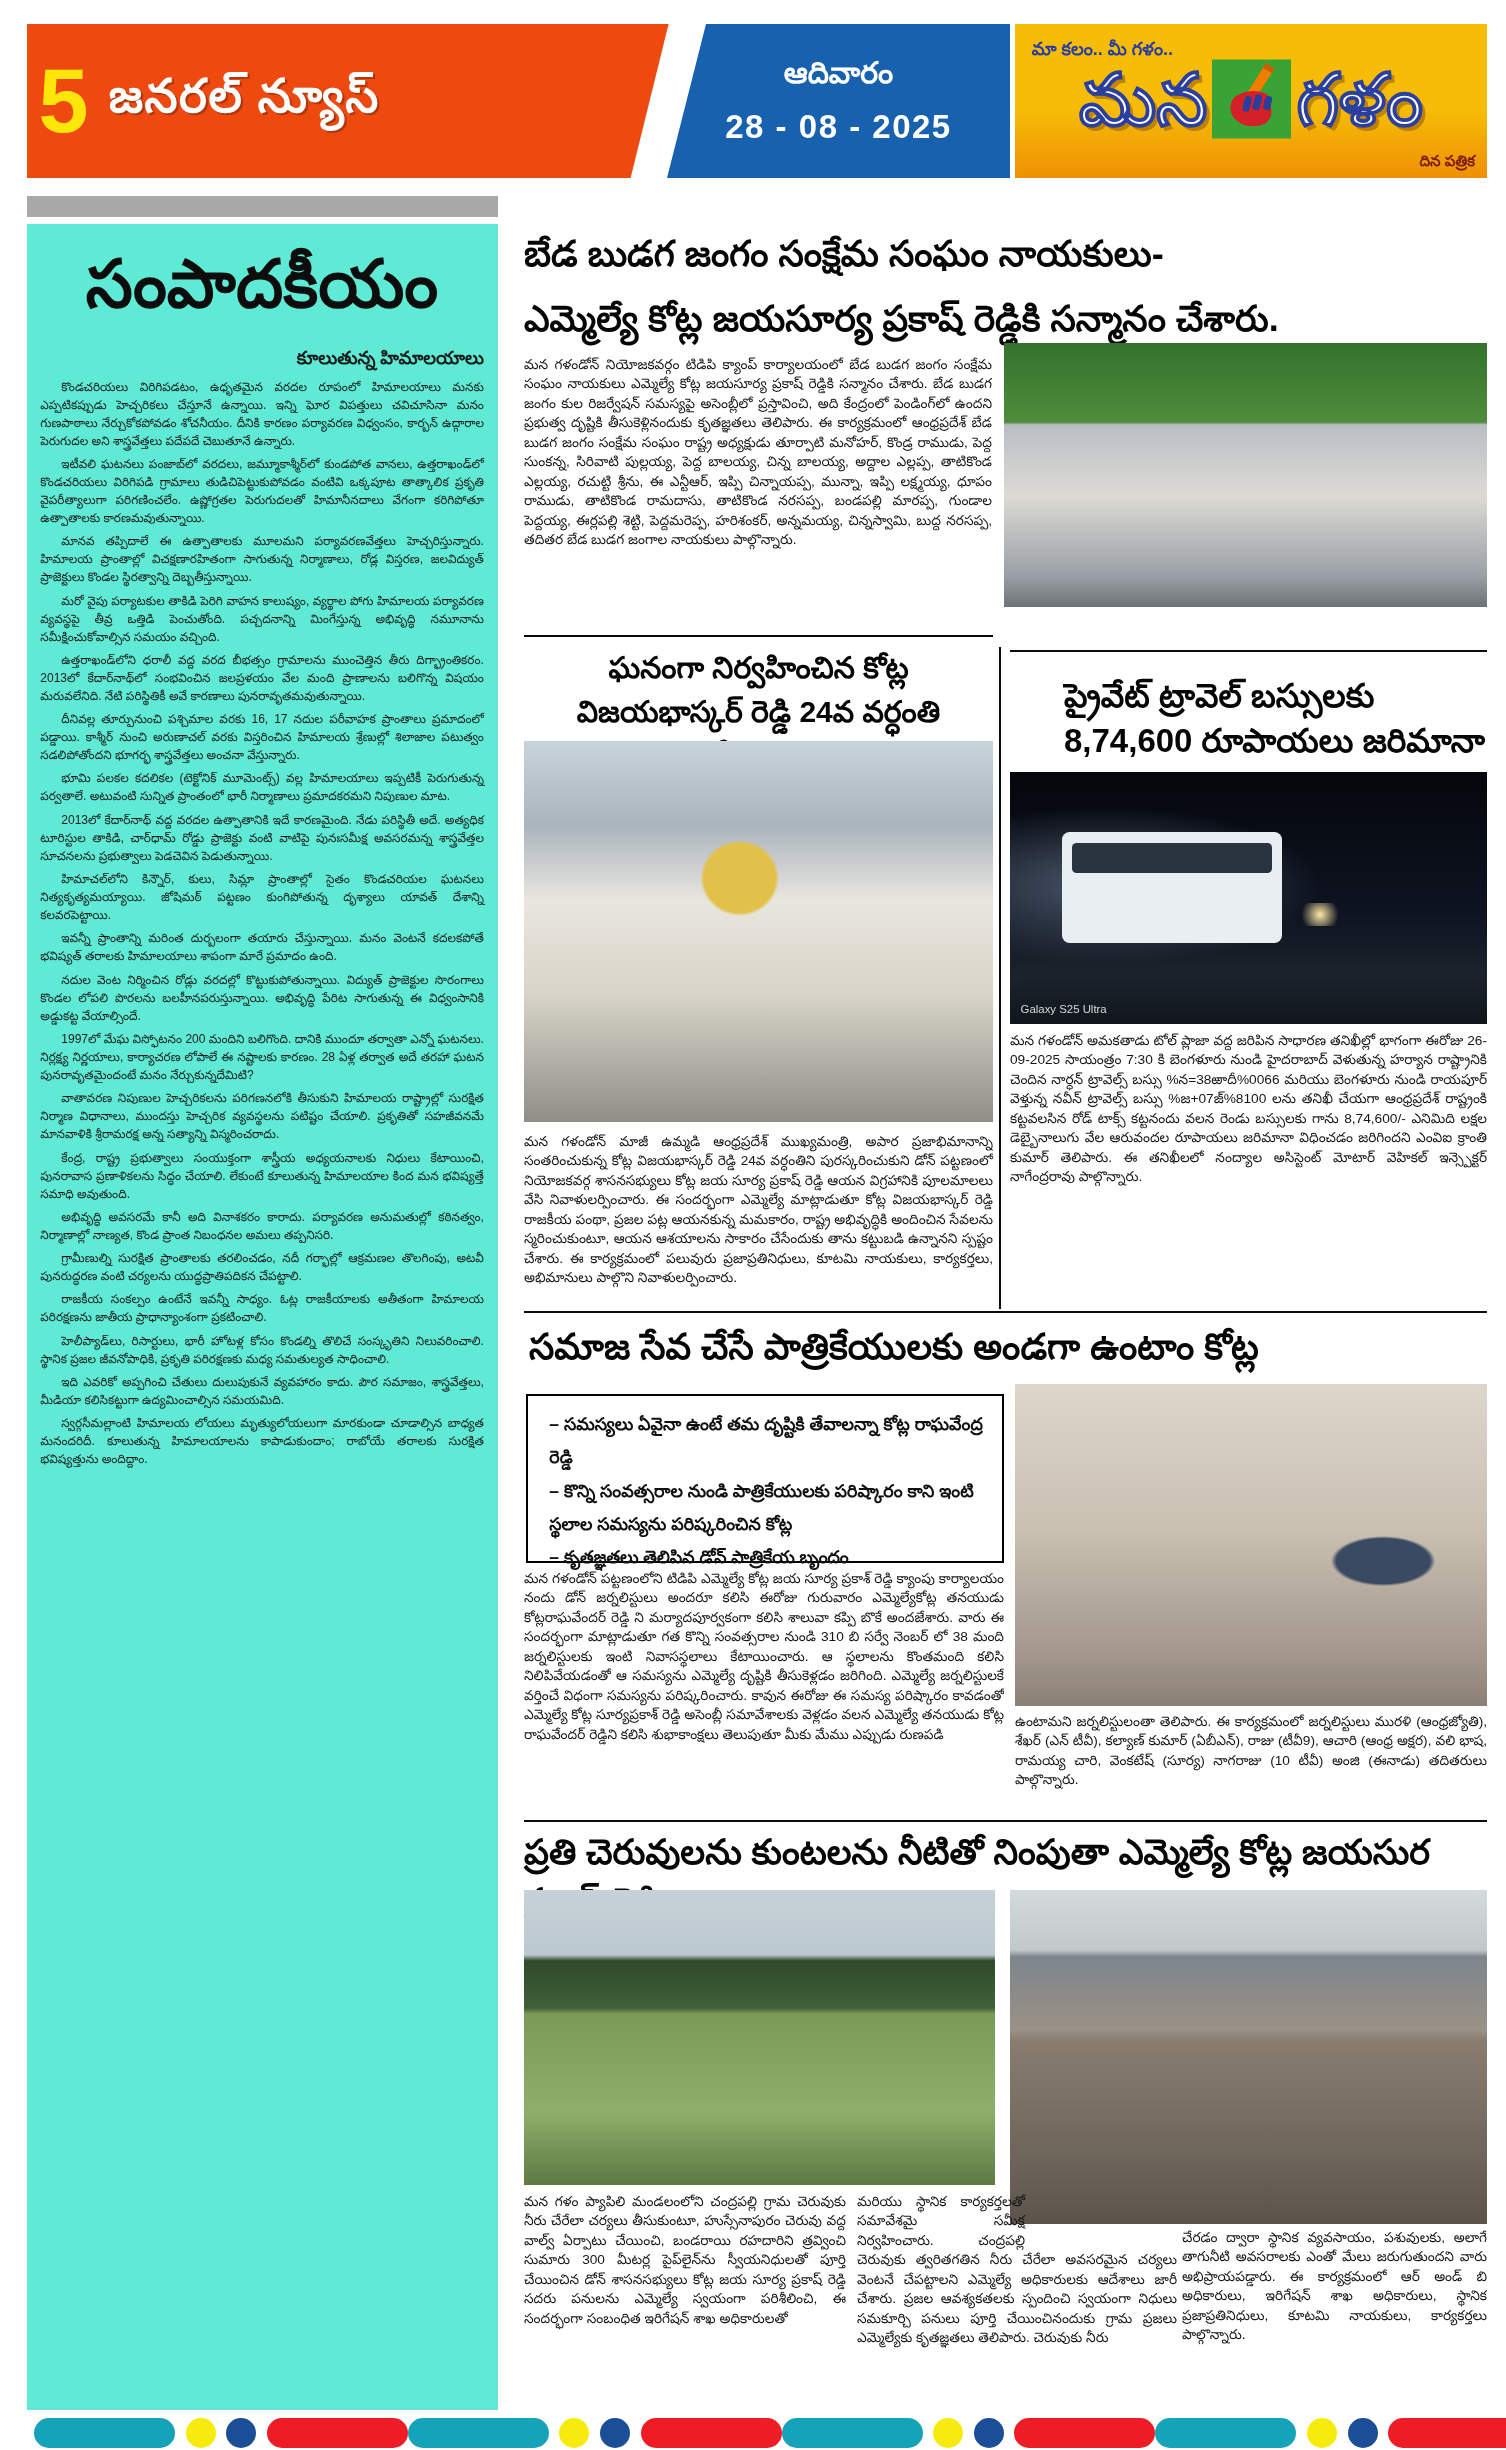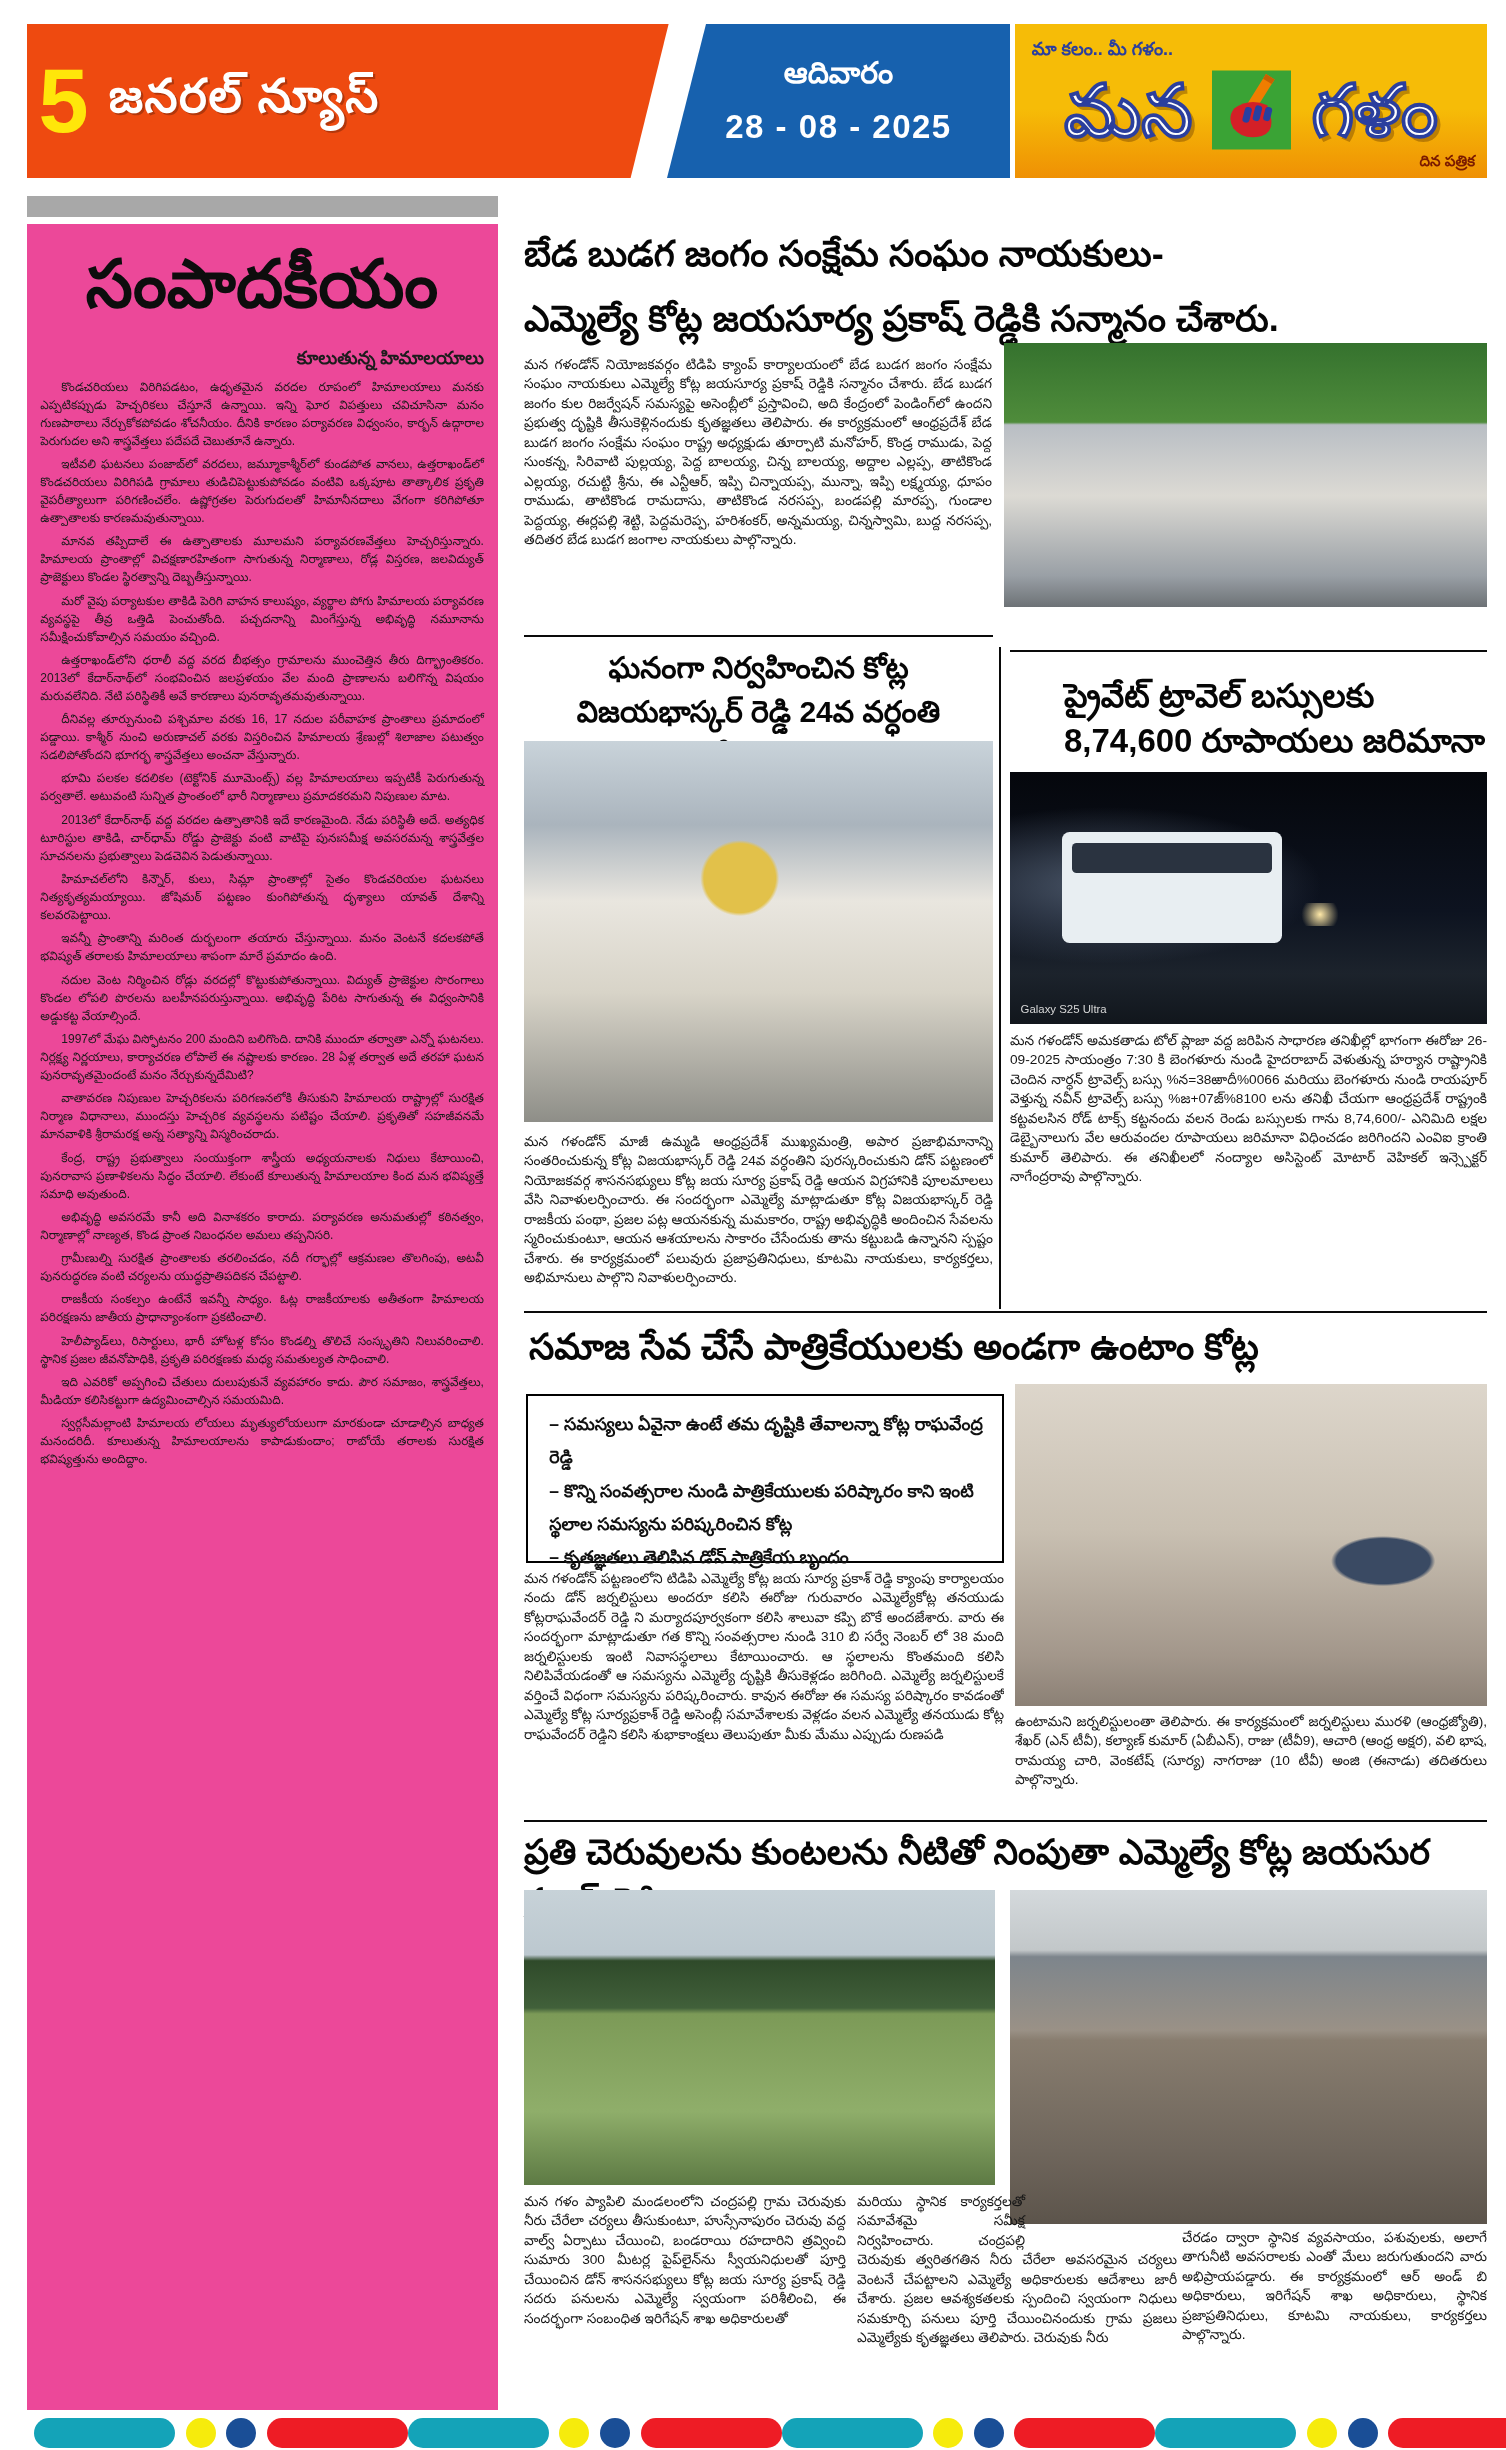--- a/index.html
+++ b/index.html
@@ -24,31 +24,31 @@
     display:flex;flex-direction:column;align-items:center;justify-content:center;gap:10.6px;
   }
   .hdr-day{font-size:30px;font-weight:700;color:#ffffff;}
   .hdr-date{font-size:33px;font-weight:800;color:#ffffff;letter-spacing:1.5px;}
   .hdr-logo{
     left:1015px;top:24px;width:472px;height:154px;
     background:linear-gradient(180deg,#f6bc07 0%,#f6bc07 55%,#ef9004 100%);
     overflow:hidden;
   }
   .tagline{position:absolute;left:16.7px;top:15px;font-size:18px;font-weight:800;color:#2b3f9e;}
-  .masthead{position:absolute;left:0;right:0;top:44px;display:flex;align-items:center;justify-content:center;gap:20px;text-align:center;}
+  .masthead{position:absolute;left:0;right:0;top:33px;display:flex;align-items:center;justify-content:center;gap:5px;text-align:center;}
   .masthead .word{
     font-size:73px;font-weight:800;color:#fdfdfd;line-height:1;
     -webkit-text-stroke:1.5px #2b3f9e;text-shadow:3.8px 3.8px 0 rgba(120,70,0,.45);
   }
   .fist-box{width:79px;height:84px;flex:0 0 auto;}
   .masthead-sub{position:absolute;right:12px;bottom:4.6px;font-size:15px;font-weight:700;color:#7a1a00;}
   
   .gray-bar{left:26.6px;top:196px;width:471px;height:20.5px;background:#a8a8a8;}
   .editorial{
-    left:26.6px;top:224px;width:471px;height:2186px;background:#ec4899;
+    left:26.6px;top:224px;width:471px;height:2186px;background:#5eead4;
     padding:15px 13.7px;box-sizing:border-box;overflow:hidden;
   }
   .edit-title{font-size:67px;font-weight:700;color:#0d0d0d;text-align:center;line-height:1.15;margin:6px 0 26px 0;}
   .edit-sub{font-size:18px;font-weight:600;color:#1c1c1c;margin:0 0 4.6px 4.6px;text-align:right;}
   .editorial p{font-size:12px;line-height:1.5;text-align:justify;margin:0 0 5.3px 0;text-indent:21px;color:#1b1b1b;}
   
   .headline{font-weight:800;color:#060606;line-height:1.8;}
   .h-xl{font-size:36px;}
   .h-l{font-size:33px;line-height:1.35;}
   .h-m{font-size:30px;line-height:1.45;text-align:center;}

